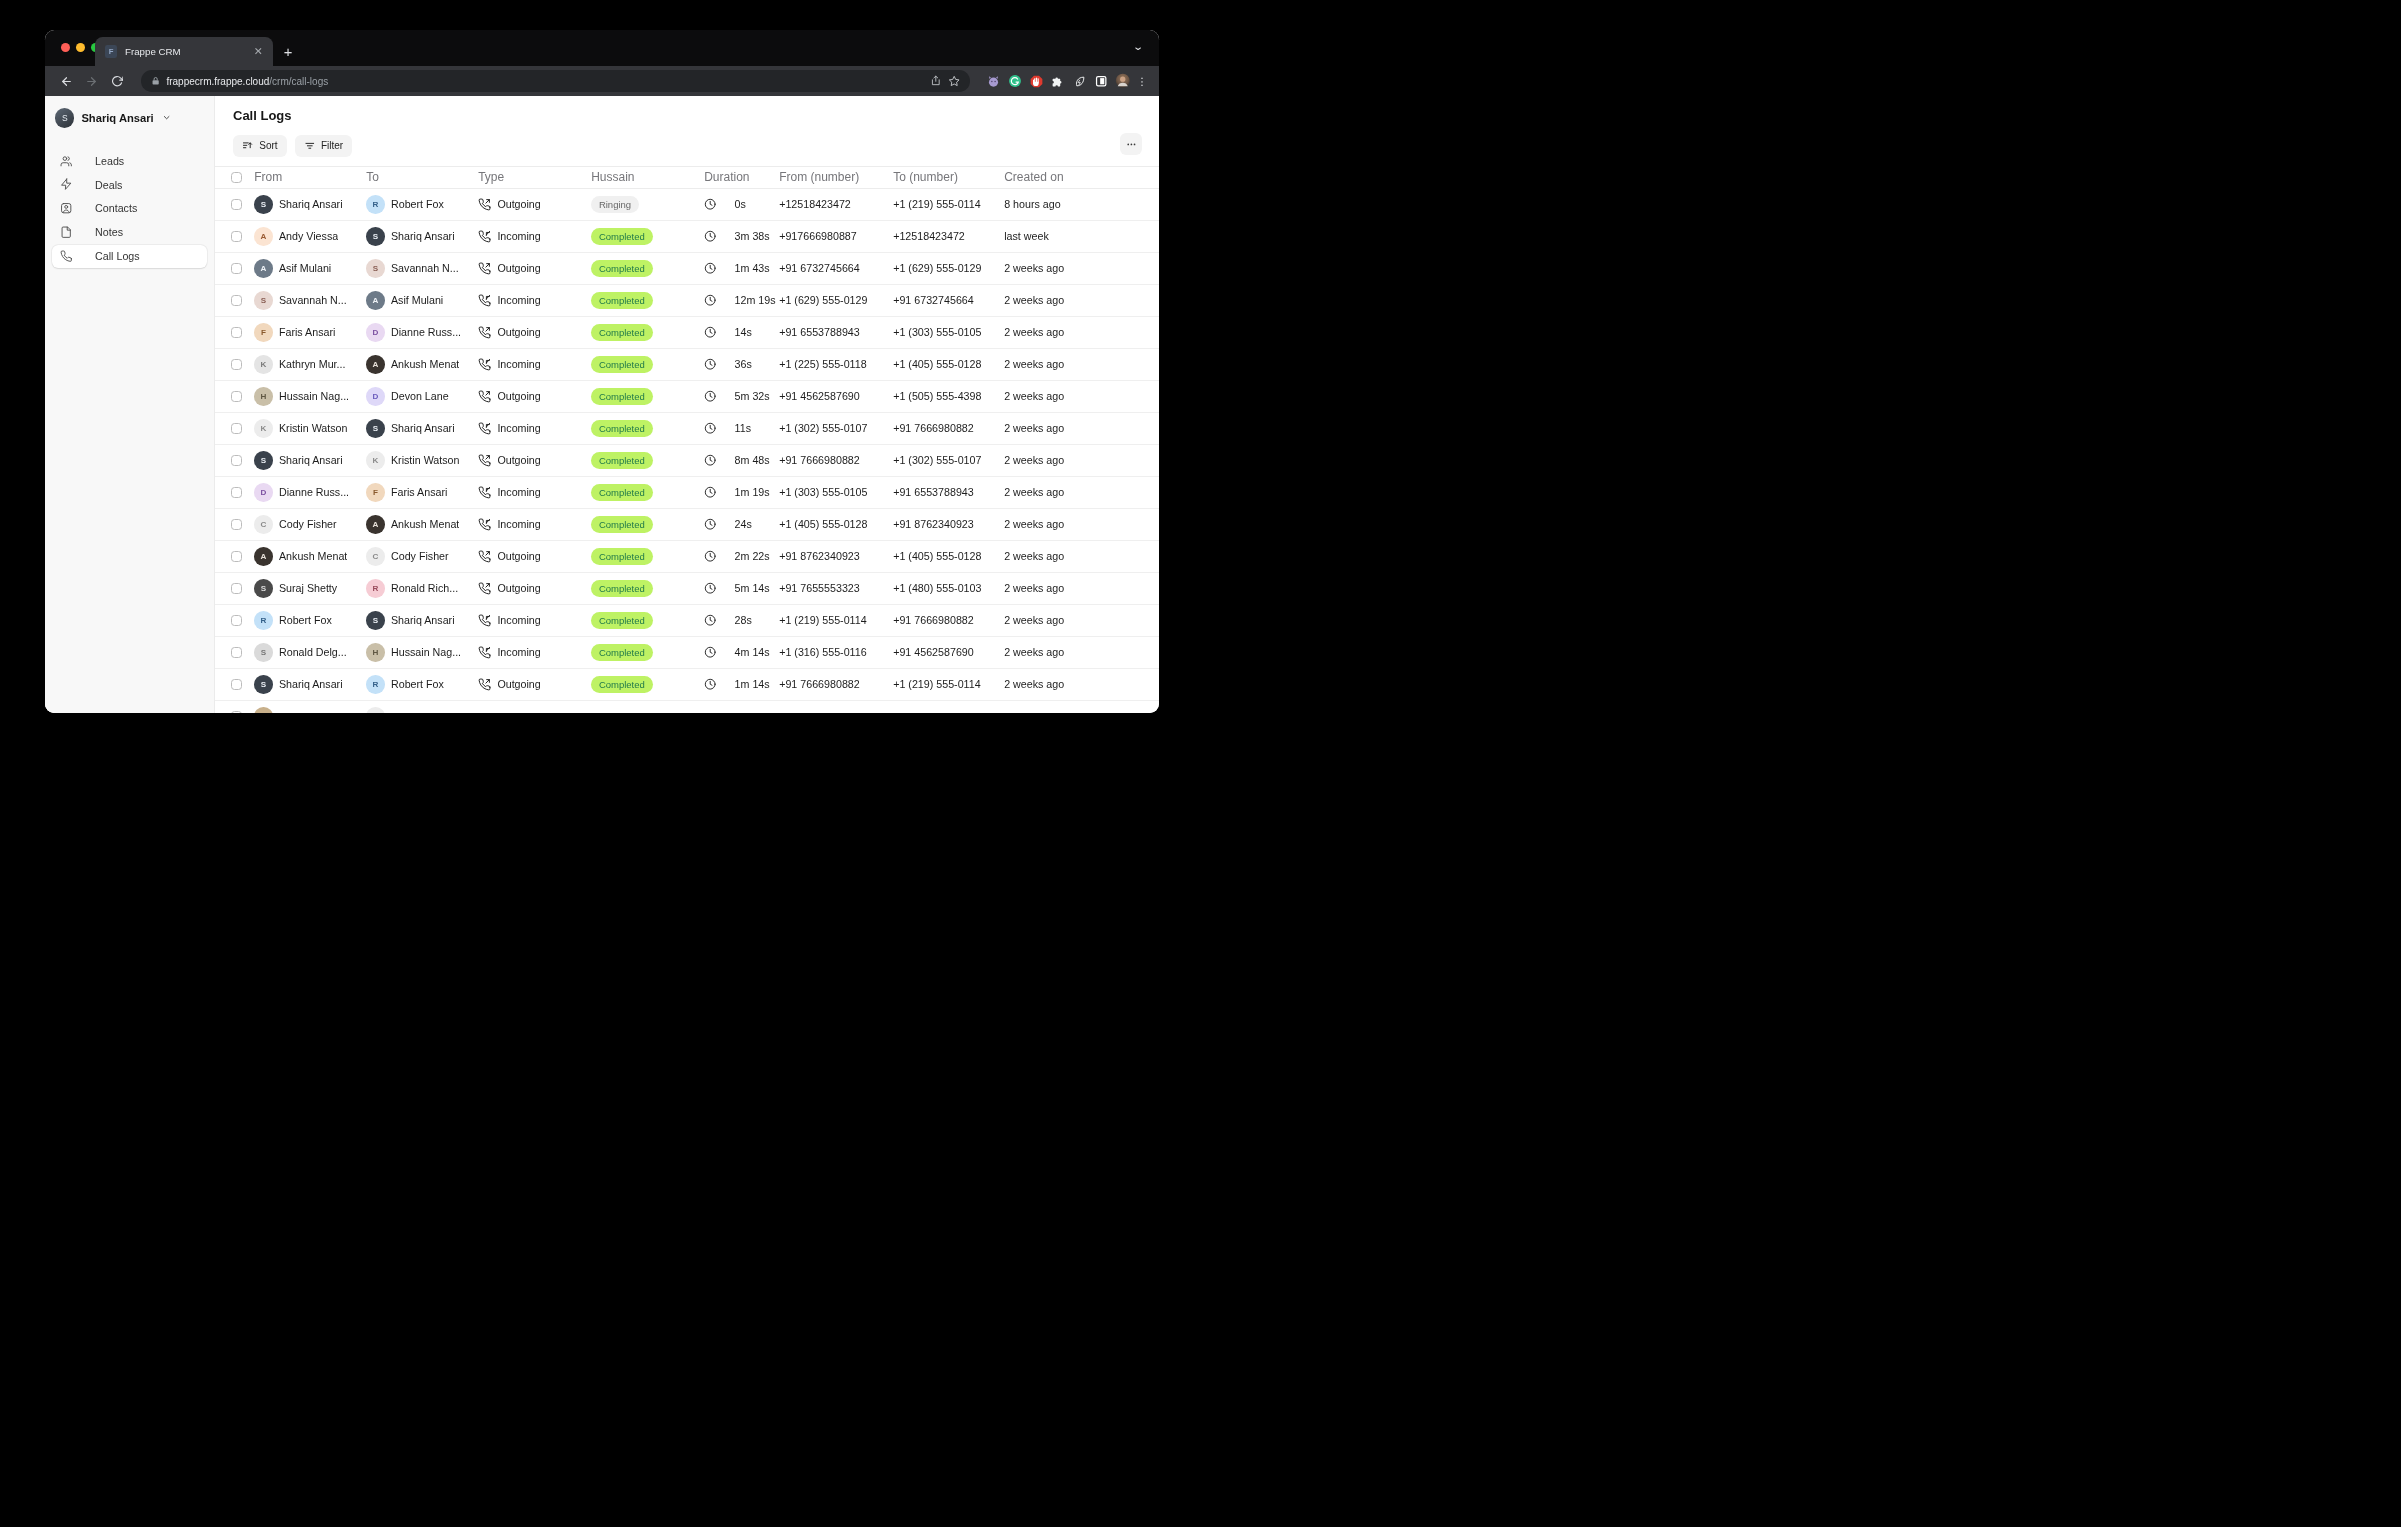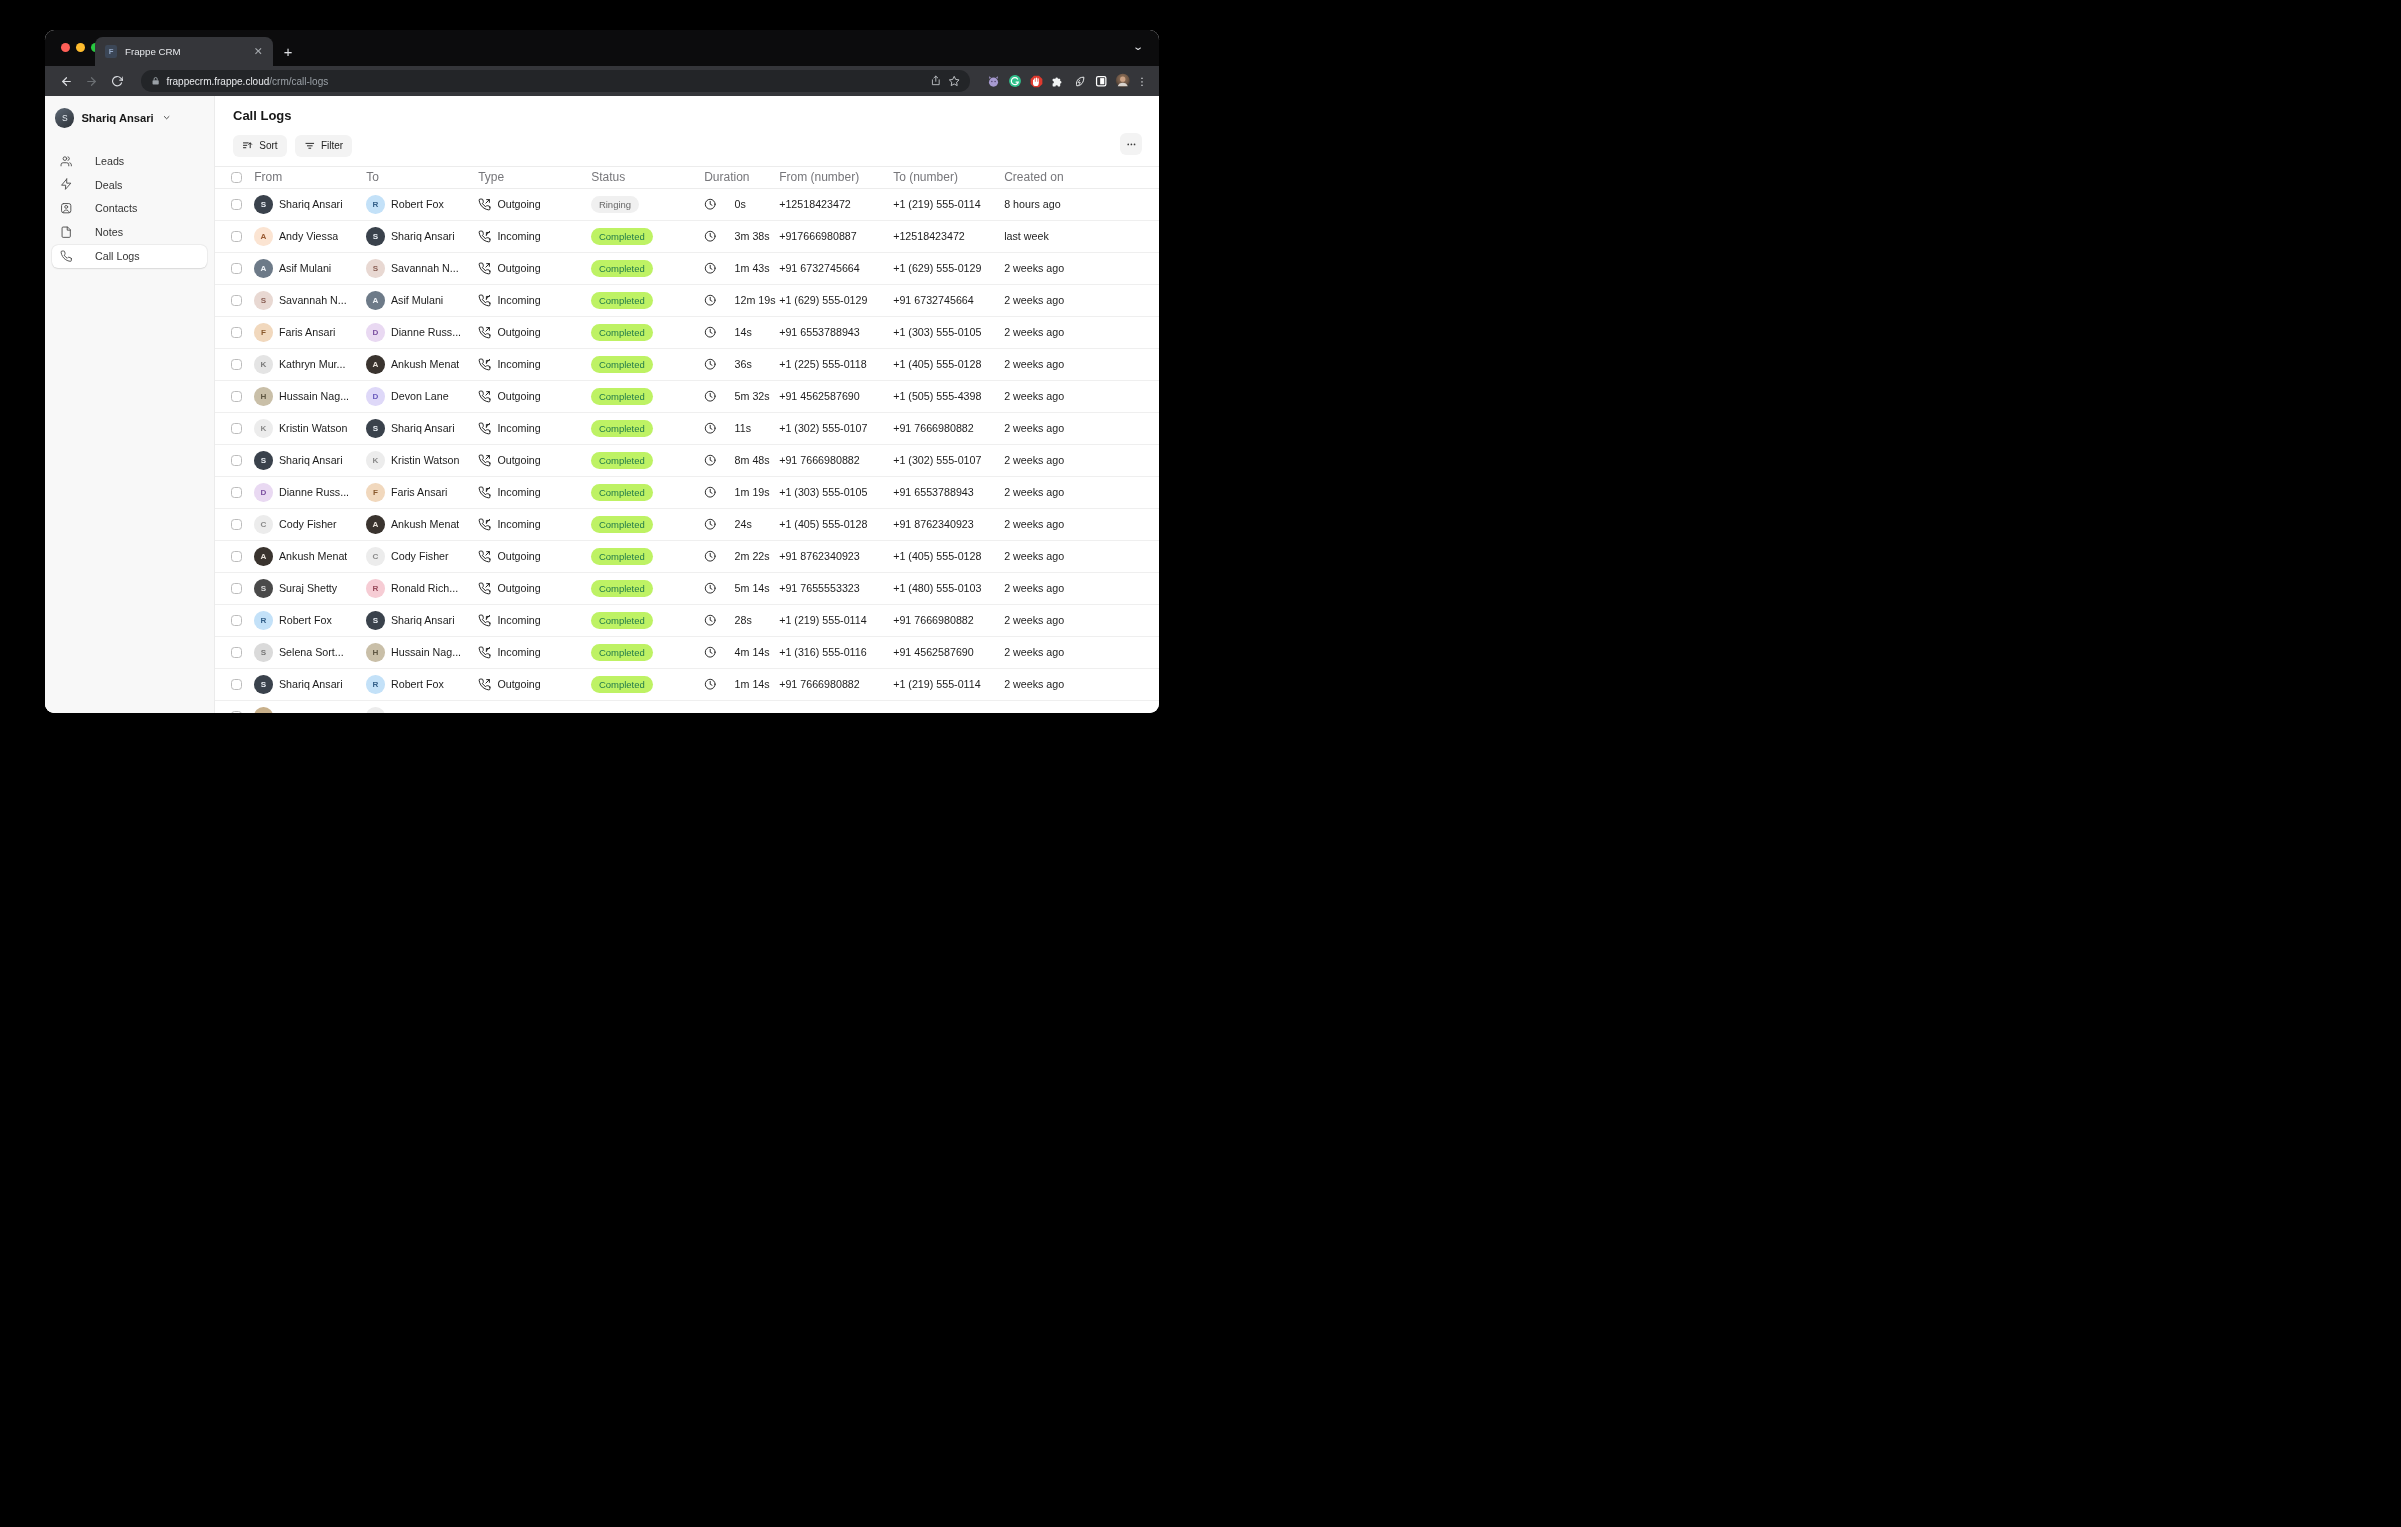--- a/index.html
+++ b/index.html
@@ -279,21 +279,21 @@
             <circle cx="12" cy="12" r="1.9"></circle>
             <circle cx="19" cy="12" r="1.9"></circle>
           </svg>
       </button>
 
       <div class="grid thead" id="thead">
         <span class="checkbox"></span>
       <span>From</span>
           <span>To</span>
           <span>Type</span>
-          <span>Status</span>
+          <span>Hussain</span>
           <span>Duration</span>
           <span>From (number)</span>
           <span>To (number)</span>
           <span>Created on</span>
         </div>
       <div id="tbody">
           <div class="grid trow">
             <span class="checkbox"></span>
             <span class="cell">
               <span class="av" style="background:#3a424c;color:#e9eef4">S</span>
@@ -794,21 +794,21 @@
               <span>28s</span>
             </span>
             <span class="num">+1 (219) 555-0114</span>
             <span class="num">+91 7666980882</span>
             <span>2 weeks ago</span>
           </div>
           <div class="grid trow">
             <span class="checkbox"></span>
             <span class="cell">
               <span class="av" style="background:#dadada;color:#777777">S</span>
-              <span class="nm">Selena Sort...</span>
+              <span class="nm">Ronald Delg...</span>
             </span>
             <span class="cell">
               <span class="av" style="background:#c9bfa8;color:#5f5743">H</span>
               <span class="nm">Hussain Nag...</span>
             </span>
             <span class="cell">
               <span>
                 <svg width="13" height="13" viewBox="0 0 24 24" fill="none" stroke="currentColor" stroke-width="1.8" stroke-linecap="round" stroke-linejoin="round">
                   <path d="M22 16.92v3a2 2 0 0 1-2.18 2 19.79 19.79 0 0 1-8.63-3.07 19.5 19.5 0 0 1-6-6A19.79 19.79 0 0 1 2.12 4.18 2 2 0 0 1 4.11 2h3a2 2 0 0 1 2 1.72c.12.96.36 1.9.7 2.81a2 2 0 0 1-.45 2.11L8.09 9.91a16 16 0 0 0 6 6l1.27-1.27a2 2 0 0 1 2.11-.45c.91.34 1.85.58 2.81.7A2 2 0 0 1 22 16.92z"></path>
                   <polyline points="21 4.5 15.5 4.5 15.5 10"></polyline>

